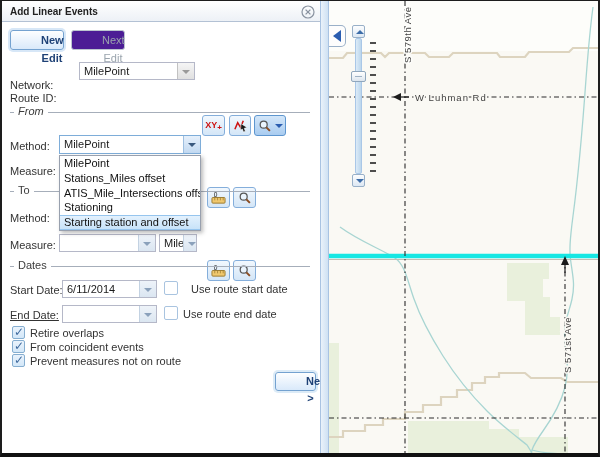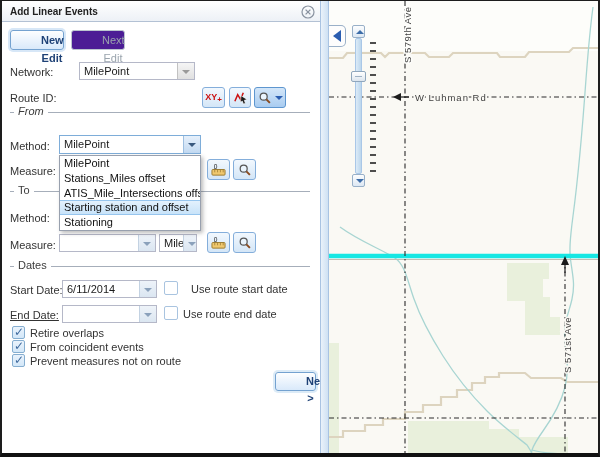--- a/index.html
+++ b/index.html
@@ -31,21 +31,21 @@
                   border-left:4px solid transparent; border-right:4px solid transparent; border-top:4px solid #39597e; }
   .combo .arrow.gray { border-left-color:#c2c2c2; background:linear-gradient(#f5f5f5,#e0e0e0); }
   .combo .arrow.gray::after { border-top-color:#9a9a9a; }
   .combo .arrow.muted { border-left-color:#c3d2e2; background:linear-gradient(#eef3f9,#dbe6f1); }
   .combo .arrow.muted::after { border-top-color:#8ba1bb; }
 
   .tfield { position:absolute; height:18px; border:1px solid #b5b8c8; background:#fff;
             font-size:11px; color:#1a1a1a; line-height:16px; padding-left:4px; }
 
   .ibtn { position:absolute; width:23px; height:21px; border:1px solid #84aedb; border-radius:3px;
-          background:linear-gradient(#f2f8fe,#d4e6f7); display:flex; align-items:center; justify-content:center; }
+          background:linear-gradient(#f2f8fe,#d4e6f7); display:flex; align-items:center; justify-content:center;margin-top:28px; }
   .ibtn.active { background:linear-gradient(#d3e6f9,#a9ccf0); border-color:#5e96cf; }
 
   .sep { position:absolute; left:8px; width:300px; border-top:1px solid #a6aeba; }
   .sep span { position:absolute; left:4px; top:-8px; background:#fff; padding:0 4px; font-size:11px; color:#3c3c3c; }
 
   .ddlist { position:absolute; left:57px; top:154px; width:142px; background:#fff;
             border:1px solid #98a0ae; box-shadow:2px 2px 4px rgba(60,60,60,.35); z-index:9; }
   .dditem { height:14.8px; line-height:14.8px; font-size:11px; color:#111; padding-left:4px; white-space:nowrap; overflow:hidden; }
   .dditem.hl { background:linear-gradient(#e3f1fd,#c8e3f9); border-top:1px solid #96c5ee; border-bottom:1px solid #96c5ee;
                height:14.8px; line-height:12.8px; }
@@ -91,21 +91,21 @@
       <span class="panel-title">Add Linear Events</span>
       <svg class="close-btn" viewBox="0 0 14 14">
         <circle cx="7" cy="7" r="6" fill="none" stroke="#8a93a0" stroke-width="1.2"></circle>
         <path d="M4.6 4.6 L9.4 9.4 M9.4 4.6 L4.6 9.4" stroke="#8a93a0" stroke-width="1.3"></path>
       </svg>
     </div>
 
     <div class="btn" style="left:8px;top:29px;width:54px;">New Edit</div>
     <div class="btn disabled" style="left:69px;top:29px;width:54px;">Next Edit</div>
 
-    <span class="lbl" style="left:8px;top:65px;">Network:</span>
+    <span class="lbl" style="left:8px;top:78px;">Network:</span>
     <div class="combo" style="left:77px;top:61px;width:116px;">
       <span class="val">MilePoint</span>
       <span class="arrow gray"></span>
     </div>
 
     <span class="lbl" style="left:8px;top:91px;">Route ID:</span>
 
     <div class="ibtn" style="left:200px;top:86px;">
       <span style="font-size:9px;font-weight:bold;color:#cc1111;"><span>XY</span><span style="font-size:8px;vertical-align:-2px;">+</span></span>
     </div>
@@ -180,22 +180,22 @@
       <svg width="14" height="14" viewBox="0 0 16 16">
         <circle cx="6.5" cy="6.5" r="4" fill="#eaf4fd" stroke="#555" stroke-width="1.4"></circle>
         <line x1="9.6" y1="9.6" x2="13.6" y2="13.6" stroke="#8a4a1f" stroke-width="2.2"></line>
       </svg>
     </div>
 
     <div class="ddlist">
       <div class="dditem">MilePoint</div>
       <div class="dditem">Stations_Miles offset</div>
       <div class="dditem">ATIS_Mile_Intersections offset</div>
+      <div class="dditem">Stationing</div>
       <div class="dditem hl">Starting station and offset</div>
-      <div class="dditem">Stationing</div>
     </div>
 
     <div class="sep" style="top:265px;text-decoration:underline;">
         <span>Dates</span>
       </div>
 
     <span class="lbl" style="left:8px;top:283px;">Start Date:</span>
     <div class="combo" style="left:60px;top:279px;width:95px;">
       <span class="val">6/11/2014</span>
       <span class="arrow muted"></span>

